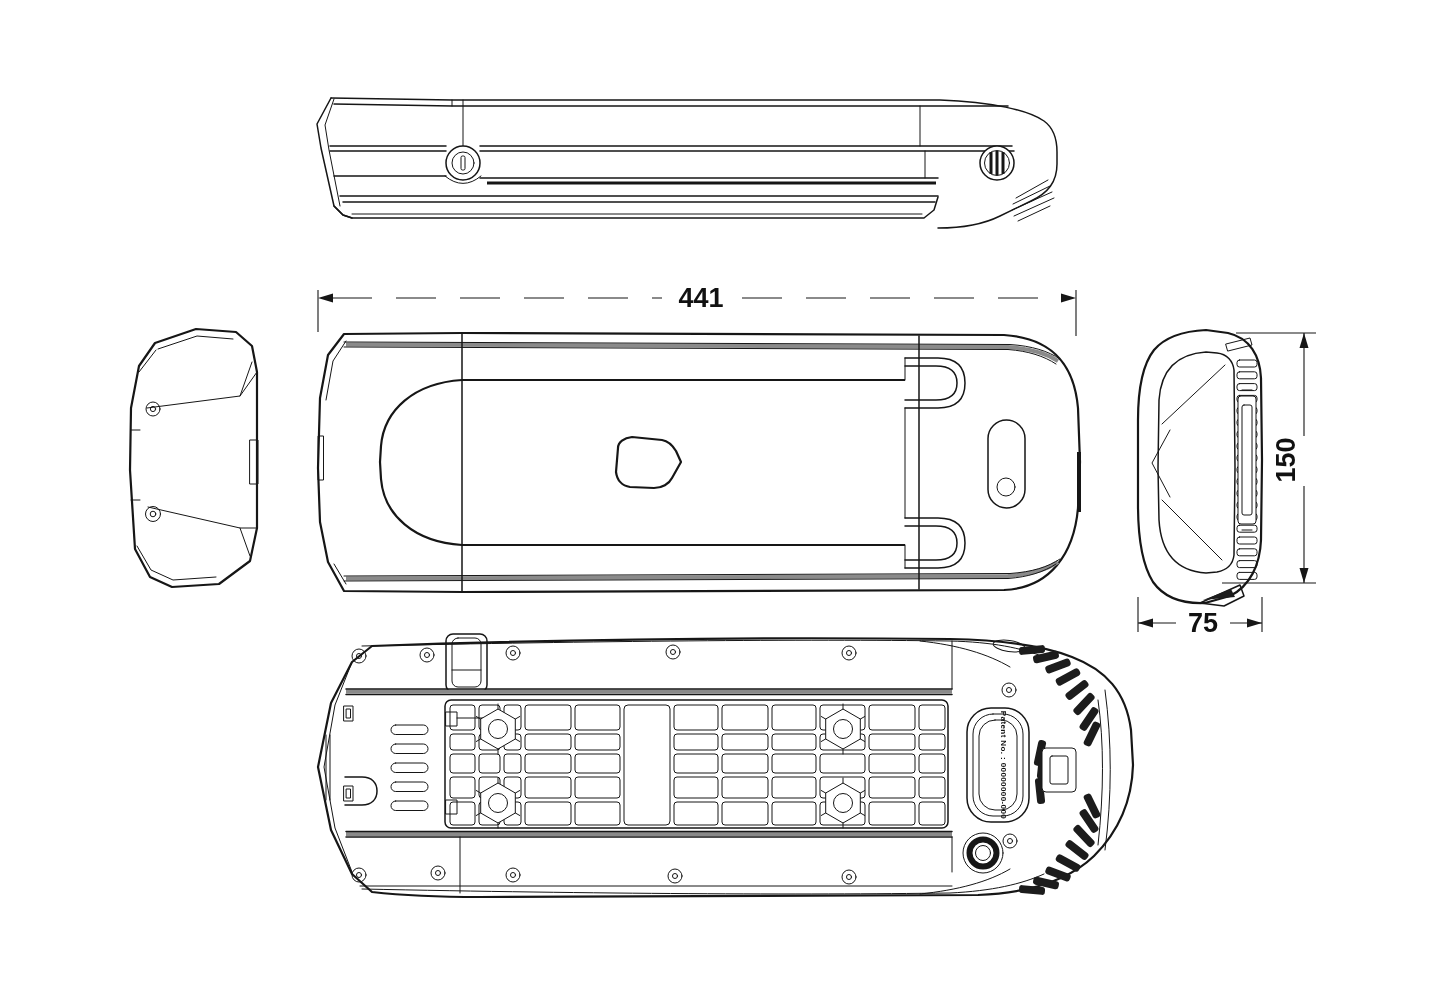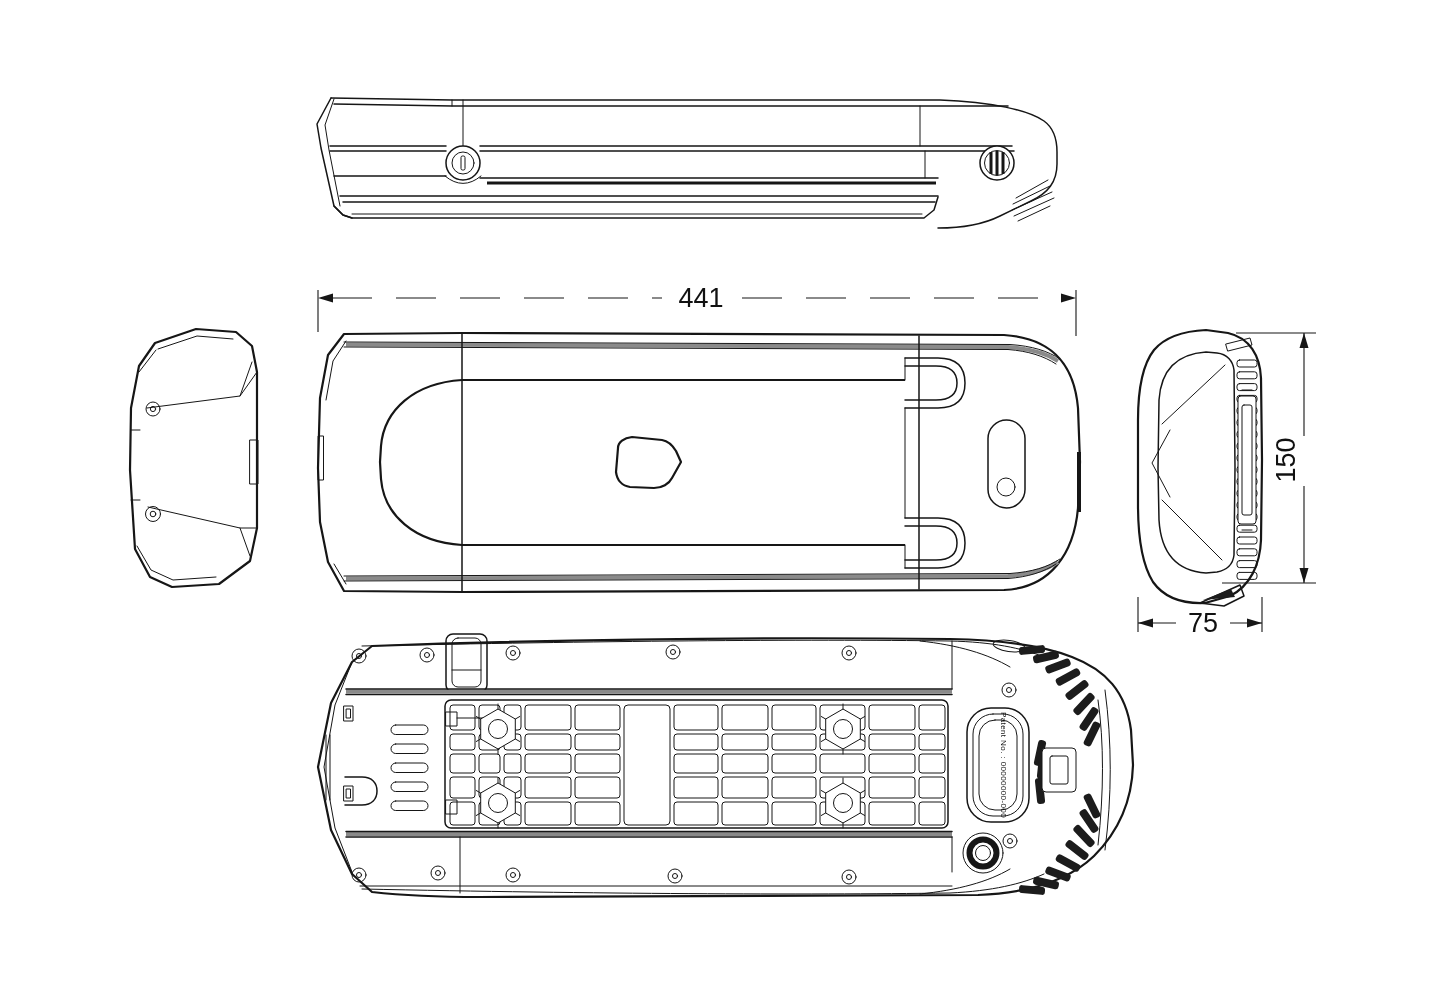--- a/index.html
+++ b/index.html
@@ -1,16 +1,16 @@
 <!DOCTYPE html>
 <html><head>
 <meta charset="utf-8">
 <style>
   html,body{margin:0;padding:0;background:#ffffff;}
-  #stage{position:relative;width:1445px;height:989px;background:#ffffff;overflow:hidden;}
+  #stage{position:relative;width:1445px;height:989px;background:#ffffff;overflow:hidden;font-weight:bold;}
   svg{position:absolute;left:0;top:0;}
   .ln{fill:none;stroke:#161616;stroke-width:1.5;stroke-linejoin:round;stroke-linecap:round;}
   .ln1{fill:none;stroke:#161616;stroke-width:1;stroke-linejoin:round;stroke-linecap:round;}
   .ln2{fill:none;stroke:#161616;stroke-width:2.2;stroke-linejoin:round;}
   .thick{fill:none;stroke:#161616;stroke-width:3;}
   .grayband{fill:none;stroke:#8a8a8a;stroke-width:4;}
   .wfill{fill:#ffffff;stroke:#161616;stroke-width:1.5;}
   .wfill1{fill:#ffffff;stroke:#161616;stroke-width:1;}
   .dark{fill:#1c1c1c;stroke:none;}
   .cell{fill:none;stroke:#161616;stroke-width:1;}

